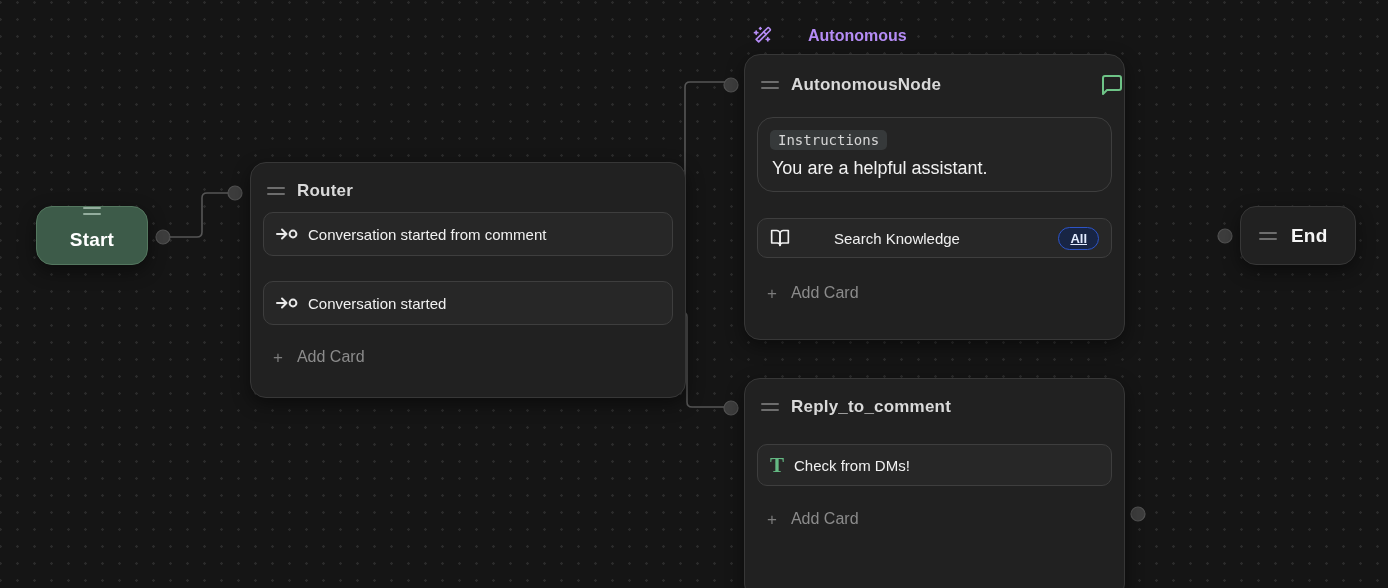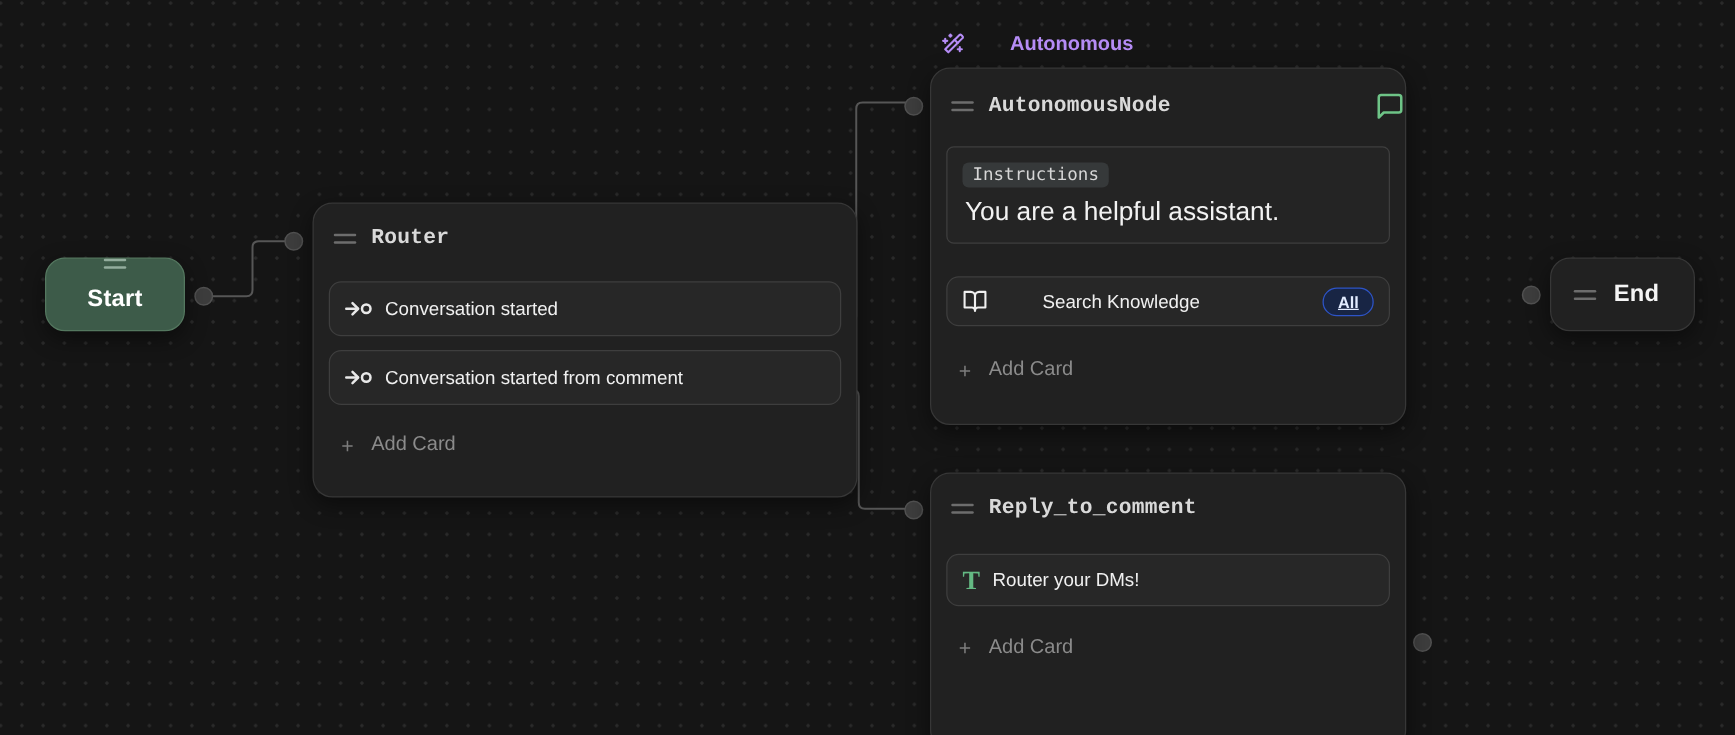--- a/index.html
+++ b/index.html
@@ -33,21 +33,20 @@
     border: 1px solid #373737;
     border-radius: 16px;
     box-shadow: 0 6px 18px rgba(0,0,0,0.45);
   }
 
   .node-header {
     display: flex;
     align-items: center;
     gap: 12px;
     padding: 18px 0 0 16px;
-    font-family: Liberation Mono, monospace;
   }
   .node-title {
     font-size: 17px;
     font-weight: bold;
     color: #d9d9d9;
     letter-spacing: 0.2px;
     flex: 1 1 auto;
   }
 
   .drag-handle { display: inline-flex; flex-direction: column; gap: 4px; width: 18px; }
@@ -103,33 +102,33 @@
     color: #b58cf6;
     font-size: 16px;
     font-weight: bold;
   }
 
   .instructions-card {
     margin: 0 12px;
     padding: 12px;
     background: #242424;
     border: 1px solid #3e3e3e;
-    border-radius: 6px;
+    border-radius: 16px;
   }
   .chip {
     display: inline-block;
     font-family: "DejaVu Sans Mono", "Liberation Mono", monospace;
     font-size: 14px;
     color: #d6d6d6;
     background: #36393a;
     border-radius: 5px;
     padding: 2px 8px;
     margin-bottom: 8px;
   }
-  .instructions-text { font-size: 21px; color: #f2f2f2; padding-left: 2px; }
+  .instructions-text { font-size: 18px; color: #f2f2f2; padding-left: 2px; }
 
   .badge-all {
     margin-left: auto;
     font-size: 13px;
     font-weight: bold;
     color: #e3ecff;
     background: #182544;
     border: 1.5px solid #2d54c8;
     border-radius: 999px;
     padding: 3px 11px;
@@ -176,35 +175,35 @@
   </div>
 
   <div class="node" style="left:250px; top:162px; width:436px; height:236px;">
     <div class="node-header">
       <span class="drag-handle">
           <i></i>
           <i></i>
         </span>
       <span class="node-title">Router</span>
     </div>
+    <div class="card" style="margin-top:11px;">
+      <svg class="svg-icon" width="22" height="16" viewBox="0 0 22 16">
+        <line x1="1" y1="8" x2="10" y2="8" stroke="#e8e8e8" stroke-width="2" stroke-linecap="round"></line>
+        <polyline points="6,3.5 10.5,8 6,12.5" fill="none" stroke="#e8e8e8" stroke-width="2" stroke-linecap="round" stroke-linejoin="round"></polyline>
+        <circle cx="17" cy="8" r="3.4" fill="none" stroke="#e8e8e8" stroke-width="2"></circle>
+      </svg>
+      <span class="card-label">Conversation started from comment</span>
+    </div>
     <div class="card" style="margin-top:25px;">
       <svg class="svg-icon" width="22" height="16" viewBox="0 0 22 16">
         <line x1="1" y1="8" x2="10" y2="8" stroke="#e8e8e8" stroke-width="2" stroke-linecap="round"></line>
         <polyline points="6,3.5 10.5,8 6,12.5" fill="none" stroke="#e8e8e8" stroke-width="2" stroke-linecap="round" stroke-linejoin="round"></polyline>
         <circle cx="17" cy="8" r="3.4" fill="none" stroke="#e8e8e8" stroke-width="2"></circle>
       </svg>
       <span class="card-label">Conversation started</span>
-    </div>
-    <div class="card" style="margin-top:11px;">
-      <svg class="svg-icon" width="22" height="16" viewBox="0 0 22 16">
-        <line x1="1" y1="8" x2="10" y2="8" stroke="#e8e8e8" stroke-width="2" stroke-linecap="round"></line>
-        <polyline points="6,3.5 10.5,8 6,12.5" fill="none" stroke="#e8e8e8" stroke-width="2" stroke-linecap="round" stroke-linejoin="round"></polyline>
-        <circle cx="17" cy="8" r="3.4" fill="none" stroke="#e8e8e8" stroke-width="2"></circle>
-      </svg>
-      <span class="card-label">Conversation started from comment</span>
     </div>
     <div class="add-card" style="margin-top:20px;">
       <span class="plus-glyph">+</span>
       <span>Add Card</span>
     </div>
   </div>
 
   <div class="node-badge" style="left:752px; top:26px;gap:36px;">
     <svg class="svg-icon" width="20" height="20" viewBox="0 0 24 24">
       <g fill="none" stroke="#b58cf6" stroke-width="2" stroke-linecap="round" stroke-linejoin="round">
@@ -255,21 +254,21 @@
   <div class="node" style="left:744px; top:378px; width:381px; height:222px;">
     <div class="node-header">
       <span class="drag-handle">
           <i></i>
           <i></i>
         </span>
       <span class="node-title">Reply_to_comment</span>
     </div>
     <div class="card" style="margin-top:27px; height:42px;">
       <span class="t-icon">T</span>
-      <span class="card-label">Router your DMs!</span>
+      <span class="card-label">Check from DMs!</span>
     </div>
     <div class="add-card" style="margin-top:21px;">
       <span class="plus-glyph">+</span>
       <span>Add Card</span>
     </div>
   </div>
 
   <div class="node pill-node" style="left:1240px; top:206px; width:116px; height:59px;">
     <span class="drag-handle">
         <i></i>

